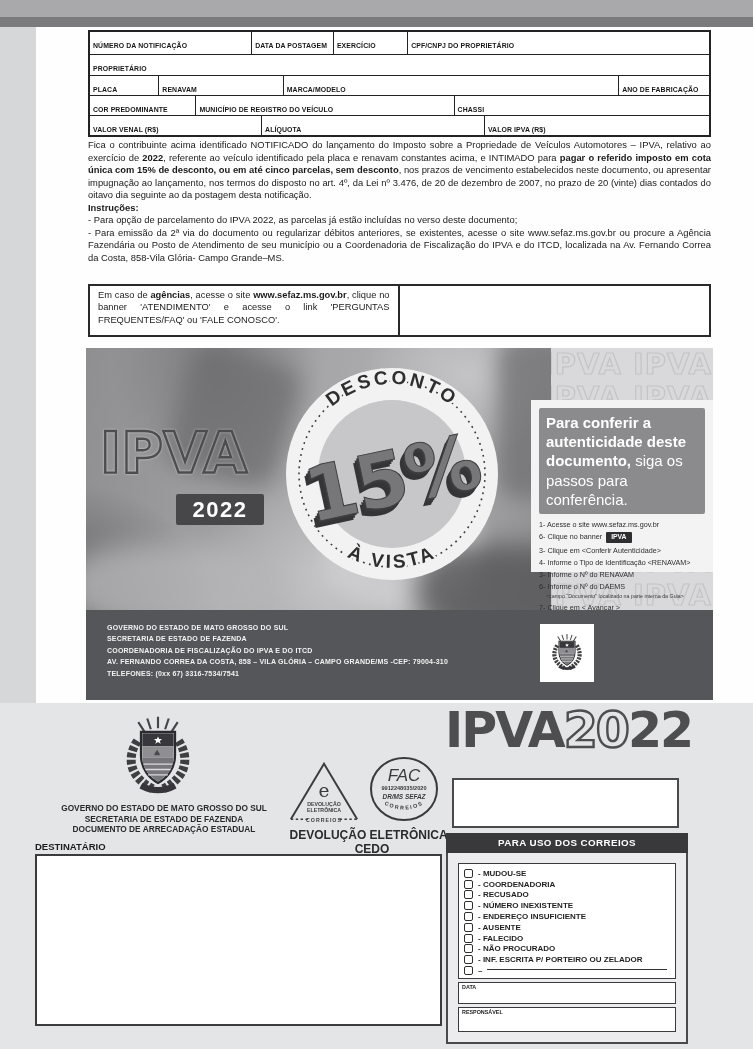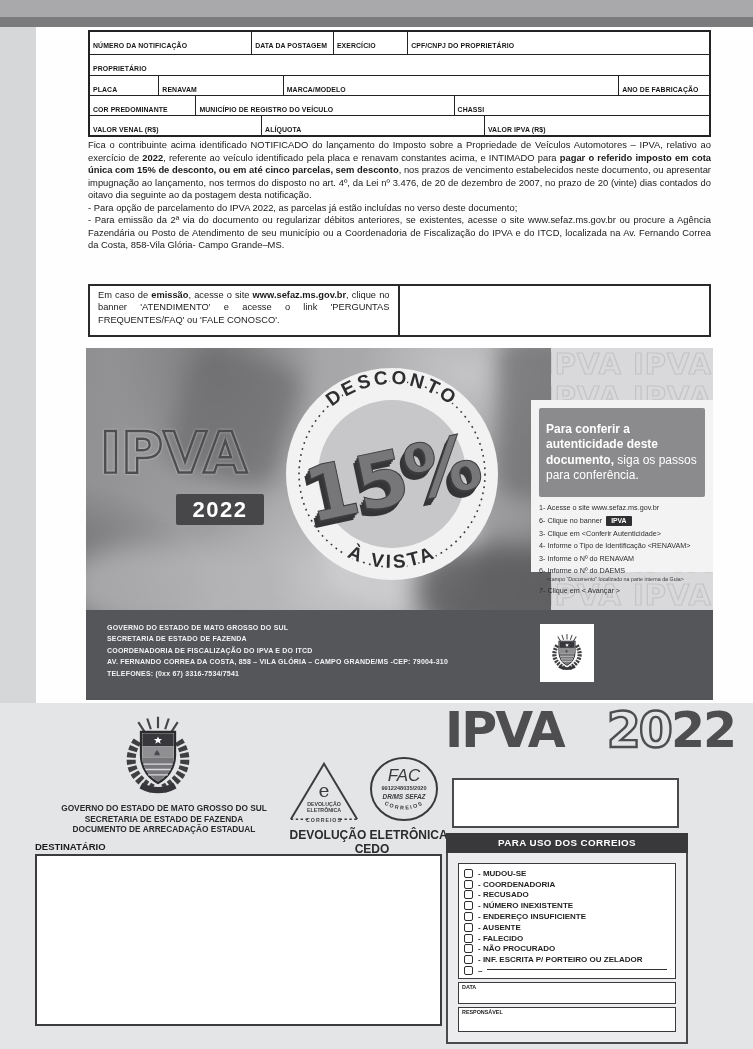--- a/index.html
+++ b/index.html
@@ -54,21 +54,21 @@
     -webkit-text-stroke:2.4px #4d4d4f;font-family:"DejaVu Sans",sans-serif;letter-spacing:0;
     filter:drop-shadow(0 0 1px rgba(255,255,255,.55));}
   .year-box{position:absolute;left:90px;top:146px;width:88px;height:31px;background:#474749;color:#fff;
     font-weight:bold;font-size:22px;text-align:center;line-height:31px;letter-spacing:1.5px;border-radius:2px;}
 
   .badge{position:absolute;left:198px;top:18px;}
   .bt{font-weight:bold;fill:#2e2e30;letter-spacing:3px;paint-order:stroke;stroke:#f2f2f2;stroke-width:5px;font-family:"Liberation Sans",sans-serif;}
   .bv{font-size:76px;font-weight:800;text-anchor:middle;font-family:"DejaVu Sans",sans-serif;letter-spacing:-2px;}
 
   .auth{position:absolute;left:445px;top:52px;width:182px;height:172px;background:#f3f3f4;box-sizing:border-box;}
-  .auth-head{margin:8px 8px 6px;background:#8b8b8d;color:#fff;padding:14px 7px;font-size:12px;line-height:1.28;border-radius:2px;}
+  .auth-head{margin:8px 8px 6px;background:#8b8b8d;color:#fff;padding:5px 7px;font-size:15px;line-height:1.28;border-radius:2px;}
   .auth-head .hb{font-weight:bold;}
   .auth-steps{padding:0 8px;font-size:7.2px;color:#2d2d2f;line-height:1.3;}
   .step{margin-bottom:2.8px;white-space:nowrap;}
   .step-badge{display:inline-block;background:#2f2f31;color:#fff;font-weight:bold;font-size:6.8px;padding:1px 5px;margin-left:4px;border-radius:1px;vertical-align:middle;}
   .step-note{font-size:5.3px;color:#3a3a3c;margin:-1.5px 0 2.8px 7px;white-space:nowrap;}
 
   .banner-footer{position:absolute;left:0;top:262px;width:627px;height:90px;background:#55565a;}
   .bf-text{position:absolute;left:21px;top:12px;font-size:7px;font-weight:bold;color:#f2f2f2;line-height:1.64;letter-spacing:.2px;}
   .bf-logo{position:absolute;left:454px;top:14px;height:58px;display:flex;}
   .bf-crest{width:54px;height:58px;background:#fff;margin-right:4px;display:flex;align-items:center;justify-content:center;}
@@ -80,21 +80,21 @@
   .crest-big{position:absolute;left:116px;top:11px;}
   .org{position:absolute;left:28px;top:100px;width:272px;text-align:center;font-size:8.3px;font-weight:bold;line-height:1.28;color:#2a2a2c;}
   .tri-stamp{position:absolute;left:285px;top:55px;}
   .fac-stamp{position:absolute;left:368px;top:53px;}
   .stamp-caption{position:absolute;left:272px;top:125px;width:200px;text-align:center;font-size:12px;font-weight:bold;color:#2b2b2d;}
   .dest-label{position:absolute;left:35px;top:138px;font-size:9.5px;font-weight:bold;color:#1c1c1e;}
   .dest-box{position:absolute;left:35px;top:151px;width:407px;height:172px;background:#fff;border:2px solid #3c3c3e;box-sizing:border-box;}
 
   .logo2022{position:absolute;left:445px;top:3px;display:flex;font-family:"DejaVu Sans",sans-serif;font-size:49px;font-weight:800;letter-spacing:-2px;line-height:1;}
   .lg-solid{color:#4e4e50;}
-  .lg-outline{color:transparent;margin-left:43px;-webkit-text-stroke:2.4px #4e4e50;}
+  .lg-outline{color:transparent;-webkit-text-stroke:2.4px #4e4e50;}
 
   .addr-box{position:absolute;left:452px;top:75px;width:227px;height:50px;background:#fff;border:2px solid #4a4a4c;box-sizing:border-box;}
 
   .correios{position:absolute;left:446px;top:130px;width:242px;}
   .cor-head{height:20px;background:#39393b;color:#fff;font-weight:bold;font-size:9.8px;text-align:center;line-height:20px;letter-spacing:.4px;}
   .cor-body{border:2px solid #4a4a4c;border-top:none;background:#ececee;padding:10px;box-sizing:border-box;}
   .cor-list{border:1.5px solid #3a3a3c;background:#fff;padding:4px 5px 2px;}
   .cl-row{display:flex;align-items:center;height:10.8px;}
   .cbox{width:9px;height:9px;border:1.5px solid #2e2e30;border-radius:2px;margin-right:5px;background:#fff;flex:none;box-sizing:border-box;}
   .cl-label{font-size:8px;font-weight:bold;color:#1f1f21;white-space:nowrap;}
@@ -152,26 +152,27 @@
       </div>
       <div class="frow" style="grid-template-columns:27.8% 36% 36.2%;height:19px;">
         <div class="fcell"><span class="flabel">VALOR VENAL (R$)</span></div>
         <div class="fcell"><span class="flabel">ALÍQUOTA</span></div>
         <div class="fcell"><span class="flabel">VALOR IPVA (R$)</span></div>
       </div>
     </div>
 
     <div class="notice">
       <div><span>Fica o contribuinte acima identificado NOTIFICADO do lançamento do Imposto sobre a Propriedade de Veículos Automotores – IPVA, relativo ao exercício de </span><span class="b">2022</span><span>, referente ao veículo identificado pela placa e renavam constantes acima, e INTIMADO para </span><span class="b">pagar o referido imposto em cota única com 15% de desconto, ou em até cinco parcelas, sem desconto</span><span>, nos prazos de vencimento estabelecidos neste documento, ou apresentar impugnação ao lançamento, nos termos do disposto no art. 4º, da Lei nº 3.476, de 20 de dezembro de 2007, no prazo de 20 (vinte) dias contados do oitavo dia seguinte ao da postagem desta notificação.</span></div>
+      <div class="b inst-line">Instruções:</div>
       <div class="inst-line">- Para opção de parcelamento do IPVA 2022, as parcelas já estão incluídas no verso deste documento;</div>
       <div>- Para emissão da 2ª via do documento ou regularizar débitos anteriores, se existentes, acesse o site www.sefaz.ms.gov.br ou procure a Agência Fazendária ou Posto de Atendimento de seu município ou a Coordenadoria de Fiscalização do IPVA e do ITCD, localizada na Av. Fernando Correa da Costa, 858-Vila Glória- Campo Grande–MS.</div>
     </div>
 
     <div class="infobox">
-      <div class="ib-cell first"><span>Em caso de </span><span class="b">emissão</span><span>, acesse o site </span><span class="b">www.sefaz.ms.gov.br</span><span>, clique no banner 'ATENDIMENTO' e acesse o link 'PERGUNTAS FREQUENTES/FAQ' ou 'FALE CONOSCO'.</span></div>
+      <div class="ib-cell first"><span>Em caso de </span><span class="b">agências</span><span>, acesse o site </span><span class="b">www.sefaz.ms.gov.br</span><span>, clique no banner 'ATENDIMENTO' e acesse o link 'PERGUNTAS FREQUENTES/FAQ' ou 'FALE CONOSCO'.</span></div>
     </div>
 
     <div class="banner">
       <div class="photo">
         <div class="blob blob1"></div>
         <div class="blob blob4"></div>
         <div class="blob blob2"></div>
         <div class="blob blob3"></div>
         <div class="blob blob5"></div>
       </div>

